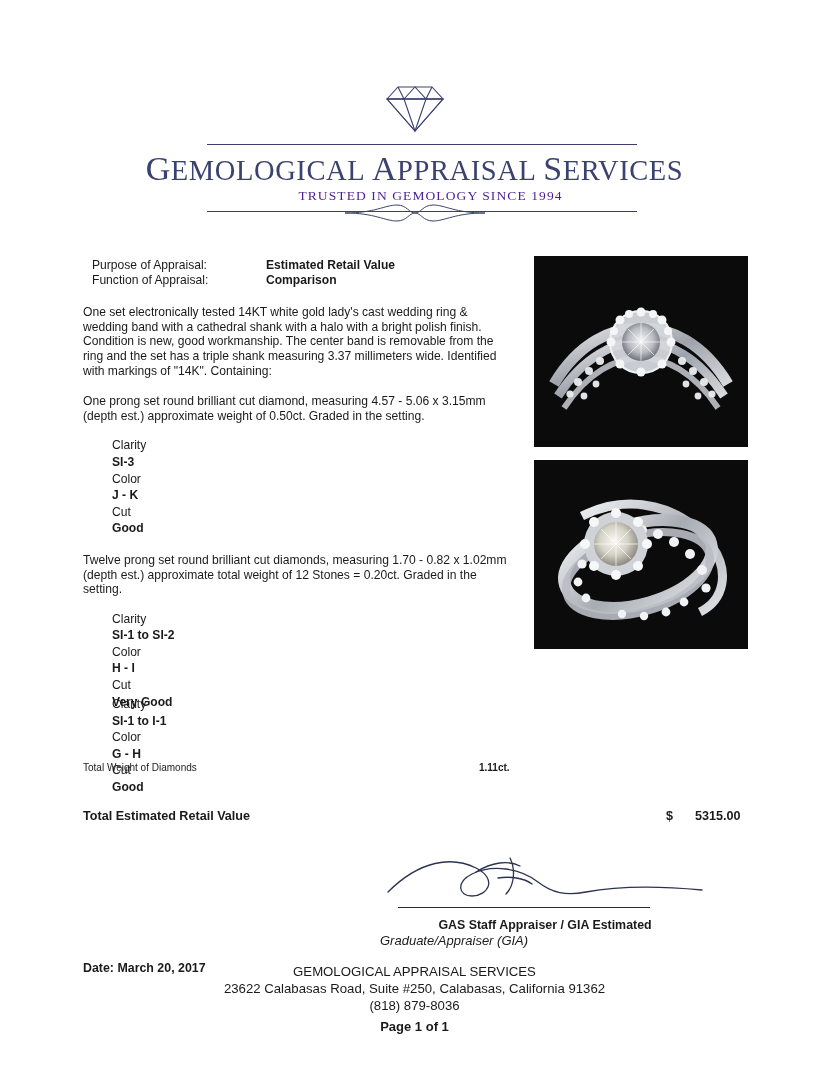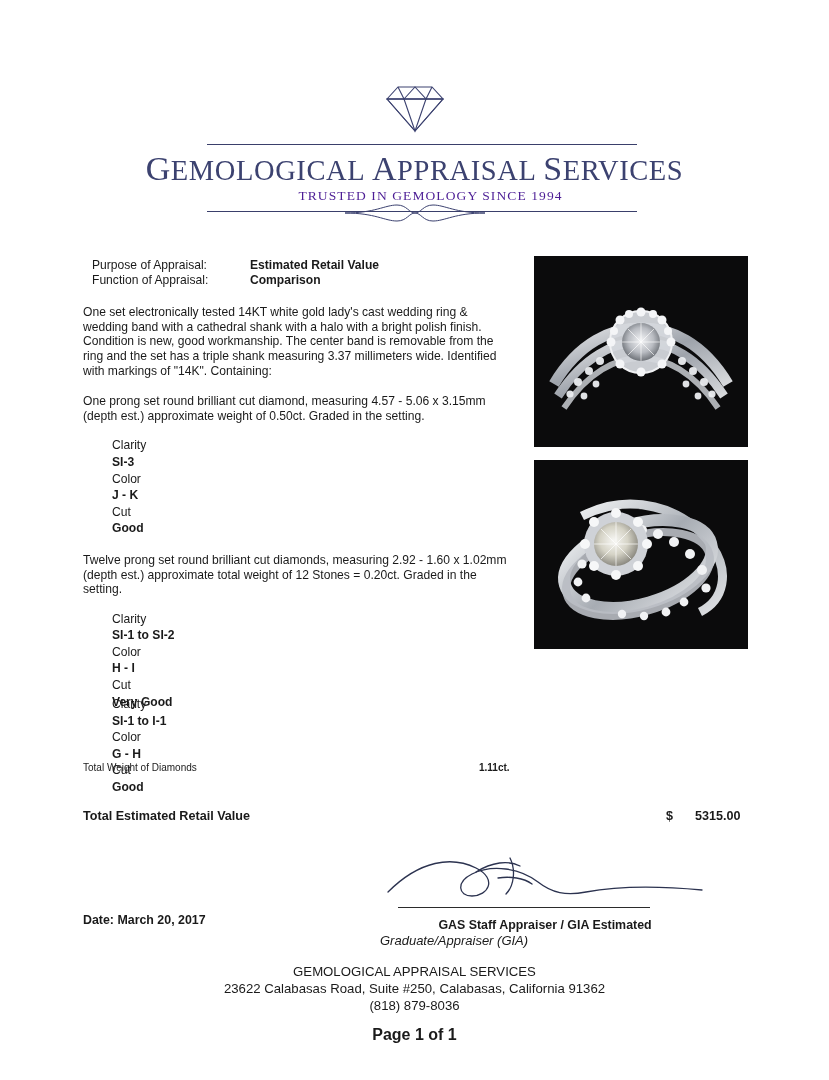--- a/index.html
+++ b/index.html
@@ -95,21 +95,21 @@
     top: 258px;
     width: 440px;
     font-size: 12.1px;
     line-height: 14.6px;
   }
   .purpose-row, .function-row {
     display: flex;
     white-space: nowrap;
   }
   .lab { width: 158px; margin-left: 9px; }
-  .val { font-weight: bold; }
+  .val { font-weight: bold; margin-left: 16px; }
 
   .para {
     margin-top: 18px;
     width: 432px;
     text-align: left;
   }
   .para.tight { margin-top: 16px; }
 
   .specs {
     margin-top: 14px;
@@ -178,21 +178,21 @@
     position: absolute;
     left: 398px;
     top: 907px;
     width: 252px;
     height: 1px;
     background: #2b2b2b;
   }
   .date-line {
     position: absolute;
     left: 83px;
-    top: 913px;
+    top: 961px;
     font-size: 12.4px;
     font-weight: bold;
   }
   .sig-title {
     position: absolute;
     left: 380px;
     top: 918px;
     width: 330px;
     text-align: center;
     font-size: 12.4px;
@@ -212,23 +212,23 @@
   .footer {
     position: absolute;
     left: 0;
     top: 963px;
     width: 829px;
     text-align: center;
     font-size: 13.2px;
     line-height: 17px;
   }
   .footer .page-num {
-    margin-top: 12px;
+    margin-top: 4px;
     font-weight: bold;
-    font-size: 16px;
+    font-size: 13px;
   }
 </style>
 </head>
 <body>
 
 <div class="page">
 
   <div class="header">
     <div class="diamond-logo">
       <svg width="96" height="56" viewBox="0 0 96 56">
@@ -283,21 +283,21 @@
       <div class="spec-row">
         <div class="spec-lab">Color</div>
         <div class="spec-val">J - K</div>
       </div>
       <div class="spec-row">
         <div class="spec-lab">Cut</div>
         <div class="spec-val">Good</div>
       </div>
     </div>
 
-    <div class="para tight">Twelve prong set round brilliant cut diamonds, measuring 2.92 - 1.60 x 1.02mm (depth est.) approximate total weight of 12 Stones = 0.20ct. Graded in the setting.</div>
+    <div class="para tight">Twelve prong set round brilliant cut diamonds, measuring 1.70 - 0.82 x 1.02mm (depth est.) approximate total weight of 12 Stones = 0.20ct. Graded in the setting.</div>
 
     <div class="specs">
       <div class="spec-row">
         <div class="spec-lab">Clarity</div>
         <div class="spec-val">SI-1 to SI-2</div>
       </div>
       <div class="spec-row">
         <div class="spec-lab">Color</div>
         <div class="spec-val">H - I</div>
       </div>

